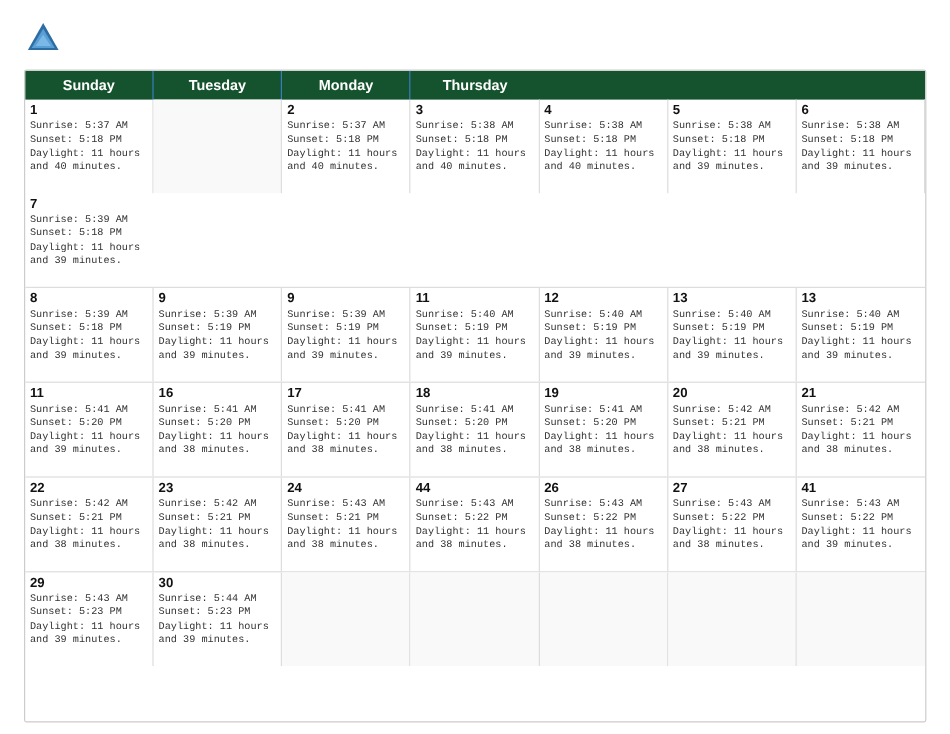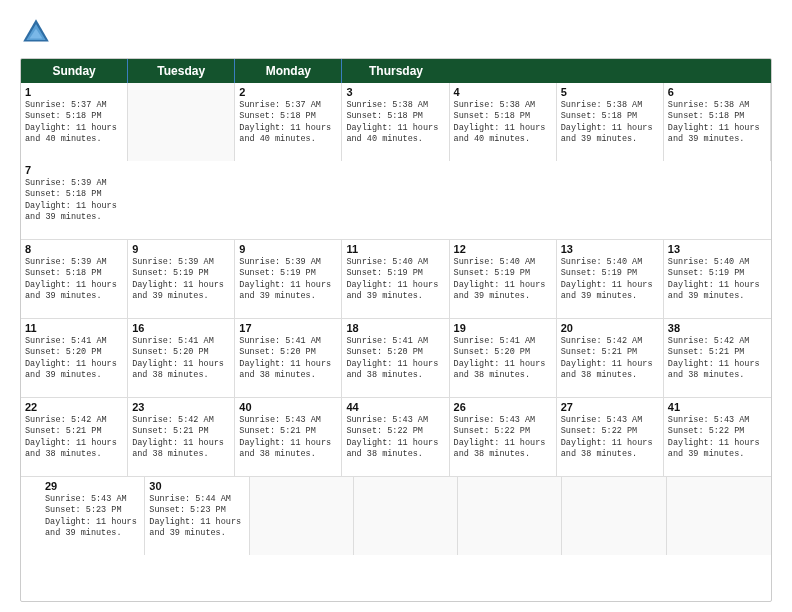--- a/index.html
+++ b/index.html
@@ -78,21 +78,21 @@
     .cal-body {
       display: flex;
       flex-direction: column;
     }
     .cal-row {
       display: grid;
       grid-template-columns: repeat(7, 1fr);
       border-bottom: 1px solid #ddd;
       flex: 1;
     }
-    .cal-row:last-child { border-bottom: none; margin-left: 20px; }
+    .cal-row:last-child { border-bottom: none; }
     .cal-cell {
       border-right: 1px solid #ddd;
       padding: 3px 4px;
       font-size: 9px;
       color: #333;
       min-height: 78px;
       vertical-align: top;
     }
     .cal-cell:last-child { border-right: none; }
     .cal-cell.empty { background: #f9f9f9; }
@@ -280,21 +280,21 @@
 and 38 minutes.</div>
           </div>
           <div class="cal-cell">
             <span class="day-num">20</span>
             <div class="cell-text" style="white-space: pre-line;">Sunrise: 5:42 AM
 Sunset: 5:21 PM
 Daylight: 11 hours
 and 38 minutes.</div>
           </div>
           <div class="cal-cell">
-            <span class="day-num">38</span>
+            <span class="day-num">21</span>
             <div class="cell-text" style="white-space: pre-line;">Sunrise: 5:42 AM
 Sunset: 5:21 PM
 Daylight: 11 hours
 and 38 minutes.</div>
           </div>
         </div>
         <div class="cal-row">
           <div class="cal-cell">
             <span class="day-num">22</span>
             <div class="cell-text" style="white-space: pre-line;">Sunrise: 5:42 AM
@@ -303,21 +303,21 @@
 and 38 minutes.</div>
           </div>
           <div class="cal-cell">
             <span class="day-num">23</span>
             <div class="cell-text" style="white-space: pre-line;">Sunrise: 5:42 AM
 Sunset: 5:21 PM
 Daylight: 11 hours
 and 38 minutes.</div>
           </div>
           <div class="cal-cell">
-            <span class="day-num">40</span>
+            <span class="day-num">24</span>
             <div class="cell-text" style="white-space: pre-line;">Sunrise: 5:43 AM
 Sunset: 5:21 PM
 Daylight: 11 hours
 and 38 minutes.</div>
           </div>
           <div class="cal-cell">
             <span class="day-num">44</span>
             <div class="cell-text" style="white-space: pre-line;">Sunrise: 5:43 AM
 Sunset: 5:22 PM
 Daylight: 11 hours

